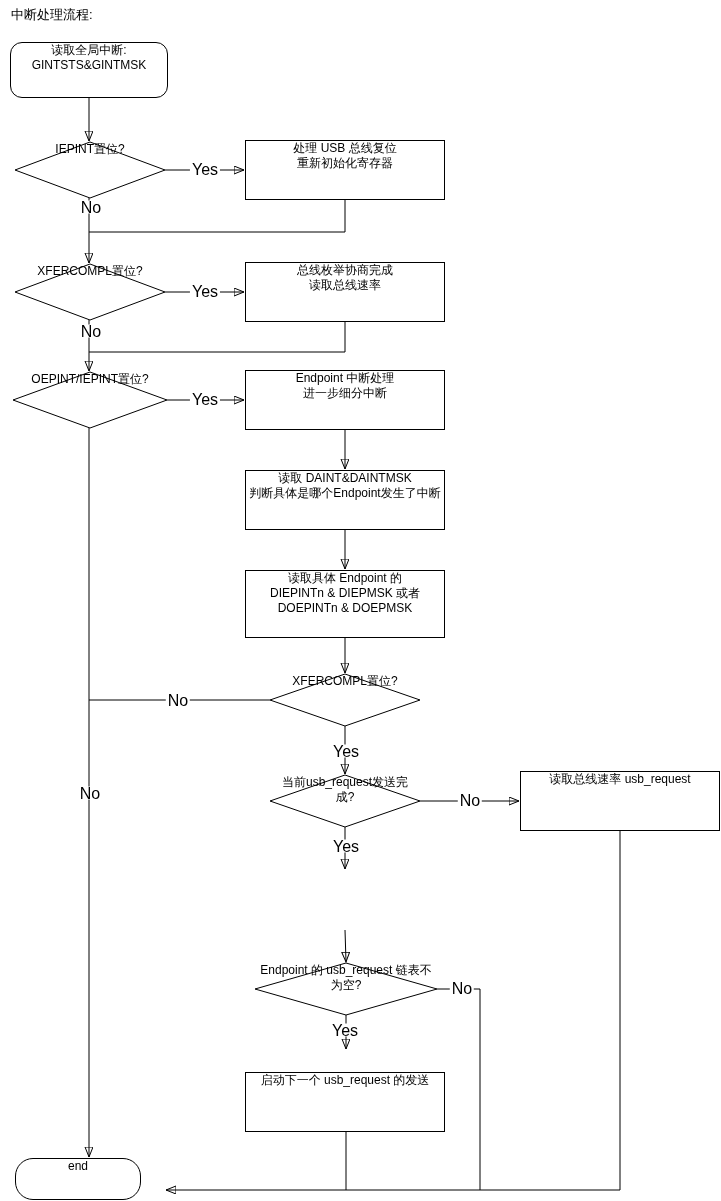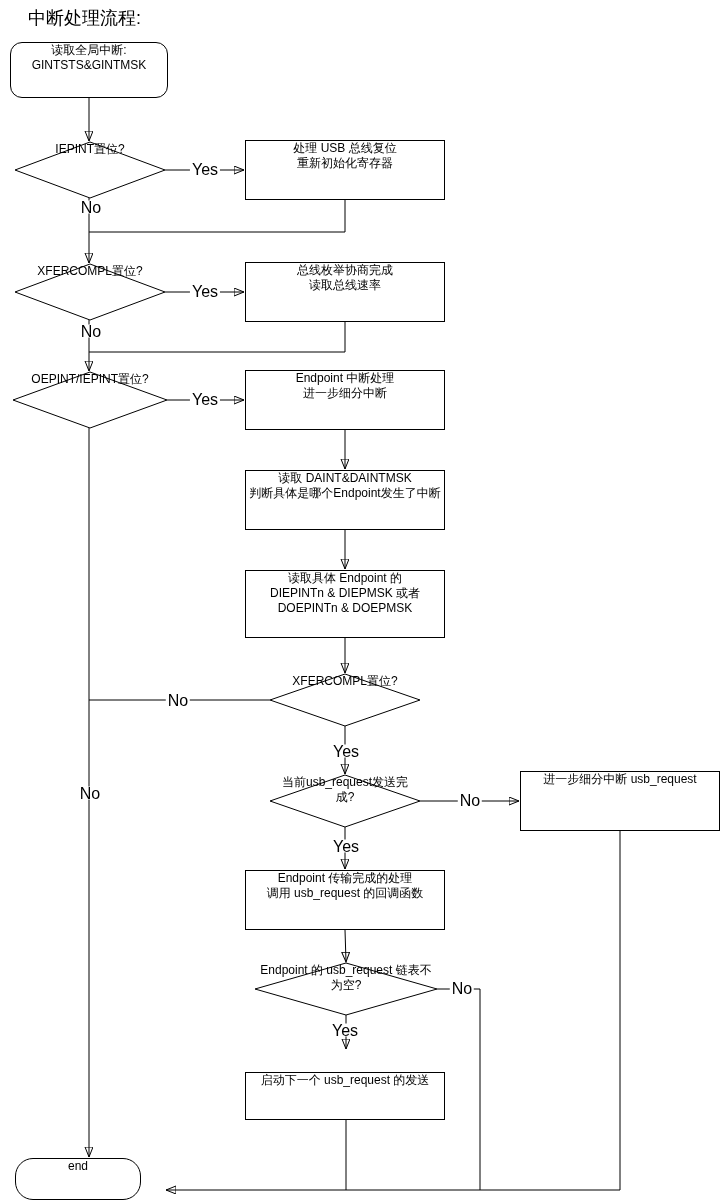--- a/index.html
+++ b/index.html
@@ -17,21 +17,21 @@
     text-align:center; font-size:12px; line-height:15px; white-space:pre-line;
     box-sizing:border-box;
   }
   .rect  { background:var(--fill); border:1px solid var(--stroke); }
   .round { background:var(--fill); border:1px solid var(--stroke); border-radius:12px; }
   .dtext { background:transparent; border:none; }
   .elabel {
     position:absolute; transform:translate(-50%,-50%); background:var(--bg);
     font-size:16px; line-height:13px; padding:0 2px;
   }
-  .title { position:absolute; left:28px; top:6px; font-size:18px; }
+  .title { position:absolute; left:11px; top:6px; font-size:13px; }
 </style>
 </head>
 <body>
 
 <div class="canvas">
 
   <div class="title">中断处理流程:</div>
 
   <svg class="edges" width="721" height="1201" viewBox="0 0 721 1201">
     <defs>
@@ -93,29 +93,27 @@
 
   <div class="node rect" style="left:245px;top:570px;width:200px;height:68px"><span>读取具体 Endpoint 的
 DIEPINTn &amp; DIEPMSK 或者
 DOEPINTn &amp; DOEPMSK</span></div>
 
   <div class="node dtext" style="left:270px;top:674px;width:150px;height:52px"><span>XFERCOMPL置位?</span></div>
 
   <div class="node dtext" style="left:270px;top:775px;width:150px;height:52px"><span>当前usb_request发送完
 成?</span></div>
 
-  <div class="node rect" style="left:520px;top:771px;width:200px;height:60px"><span>进一步细分中断 usb_request</span></div>
+  <div class="node rect" style="left:520px;top:771px;width:200px;height:60px"><span>读取总线速率 usb_request</span></div>
 
-  <div class="node rect" style="left:245px;top:870px;width:200px;height:60px"><span>Endpoint 传输完成的处理
-调用 usb_request 的回调函数</span></div>
 
   <div class="node dtext" style="left:255px;top:963px;width:182px;height:52px"><span>Endpoint 的 usb_request 链表不
 为空?</span></div>
 
-  <div class="node rect" style="left:245px;top:1072px;width:200px;height:48px"><span>启动下一个 usb_request 的发送</span></div>
+  <div class="node rect" style="left:245px;top:1072px;width:200px;height:60px"><span>启动下一个 usb_request 的发送</span></div>
 
   <div class="node round" style="left:15px;top:1158px;width:126px;height:42px;border-radius:18px"><span>end</span></div>
 
   <span class="elabel" style="left:205px;top:169px">Yes</span>
   <span class="elabel" style="left:91px;top:207px">No</span>
   <span class="elabel" style="left:205px;top:291px">Yes</span>
   <span class="elabel" style="left:91px;top:331px">No</span>
   <span class="elabel" style="left:205px;top:399px">Yes</span>
   <span class="elabel" style="left:90px;top:793px">No</span>
   <span class="elabel" style="left:178px;top:700px">No</span>

